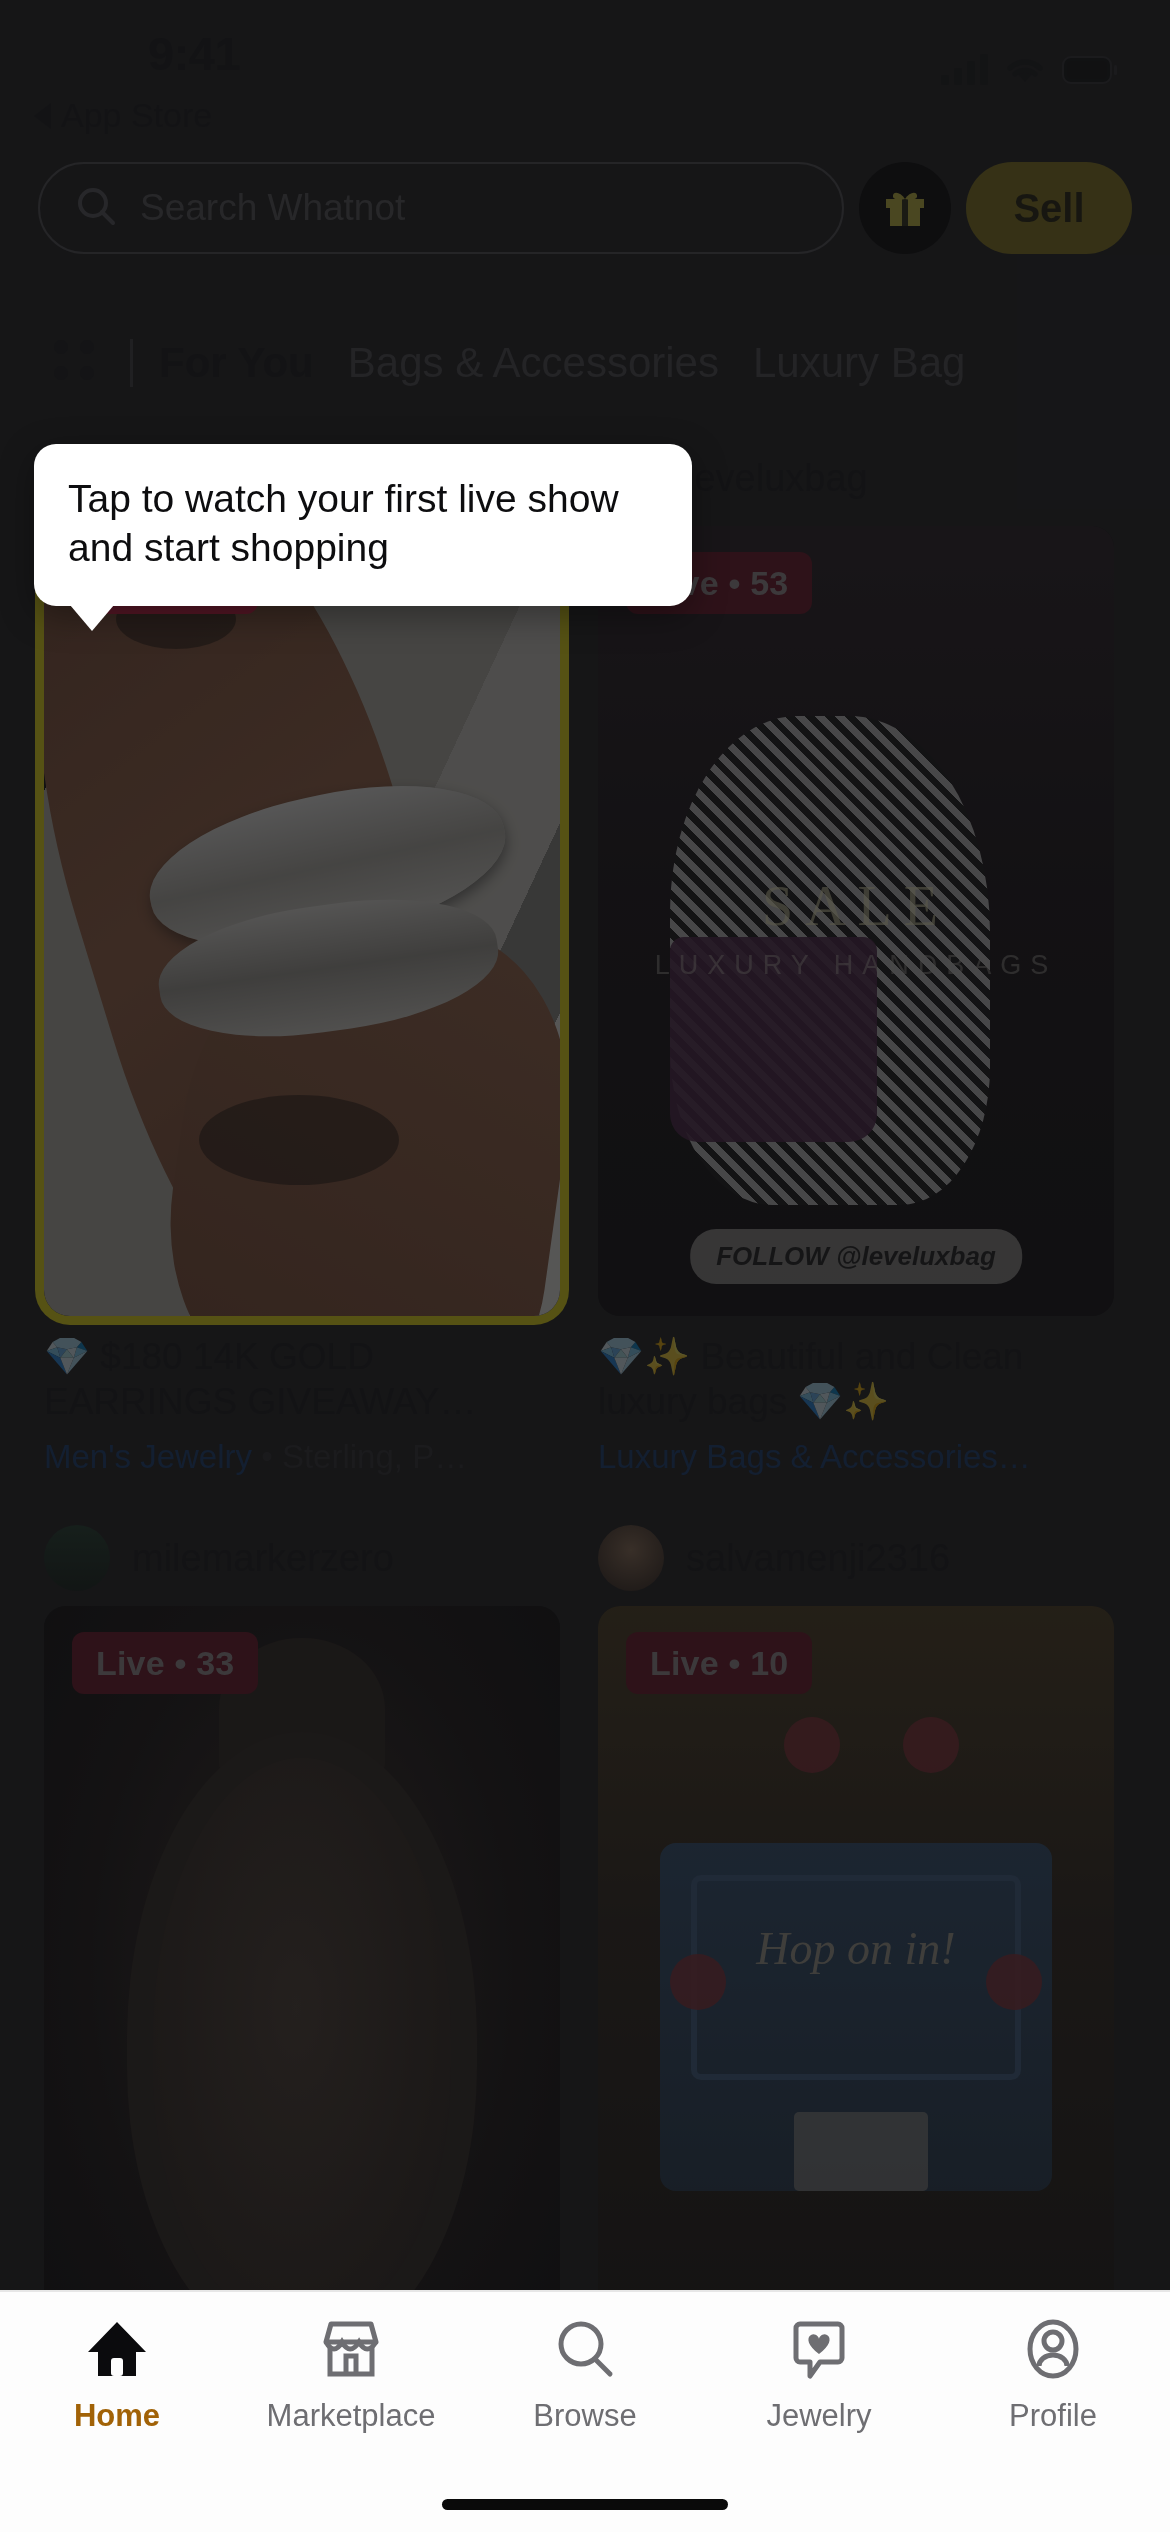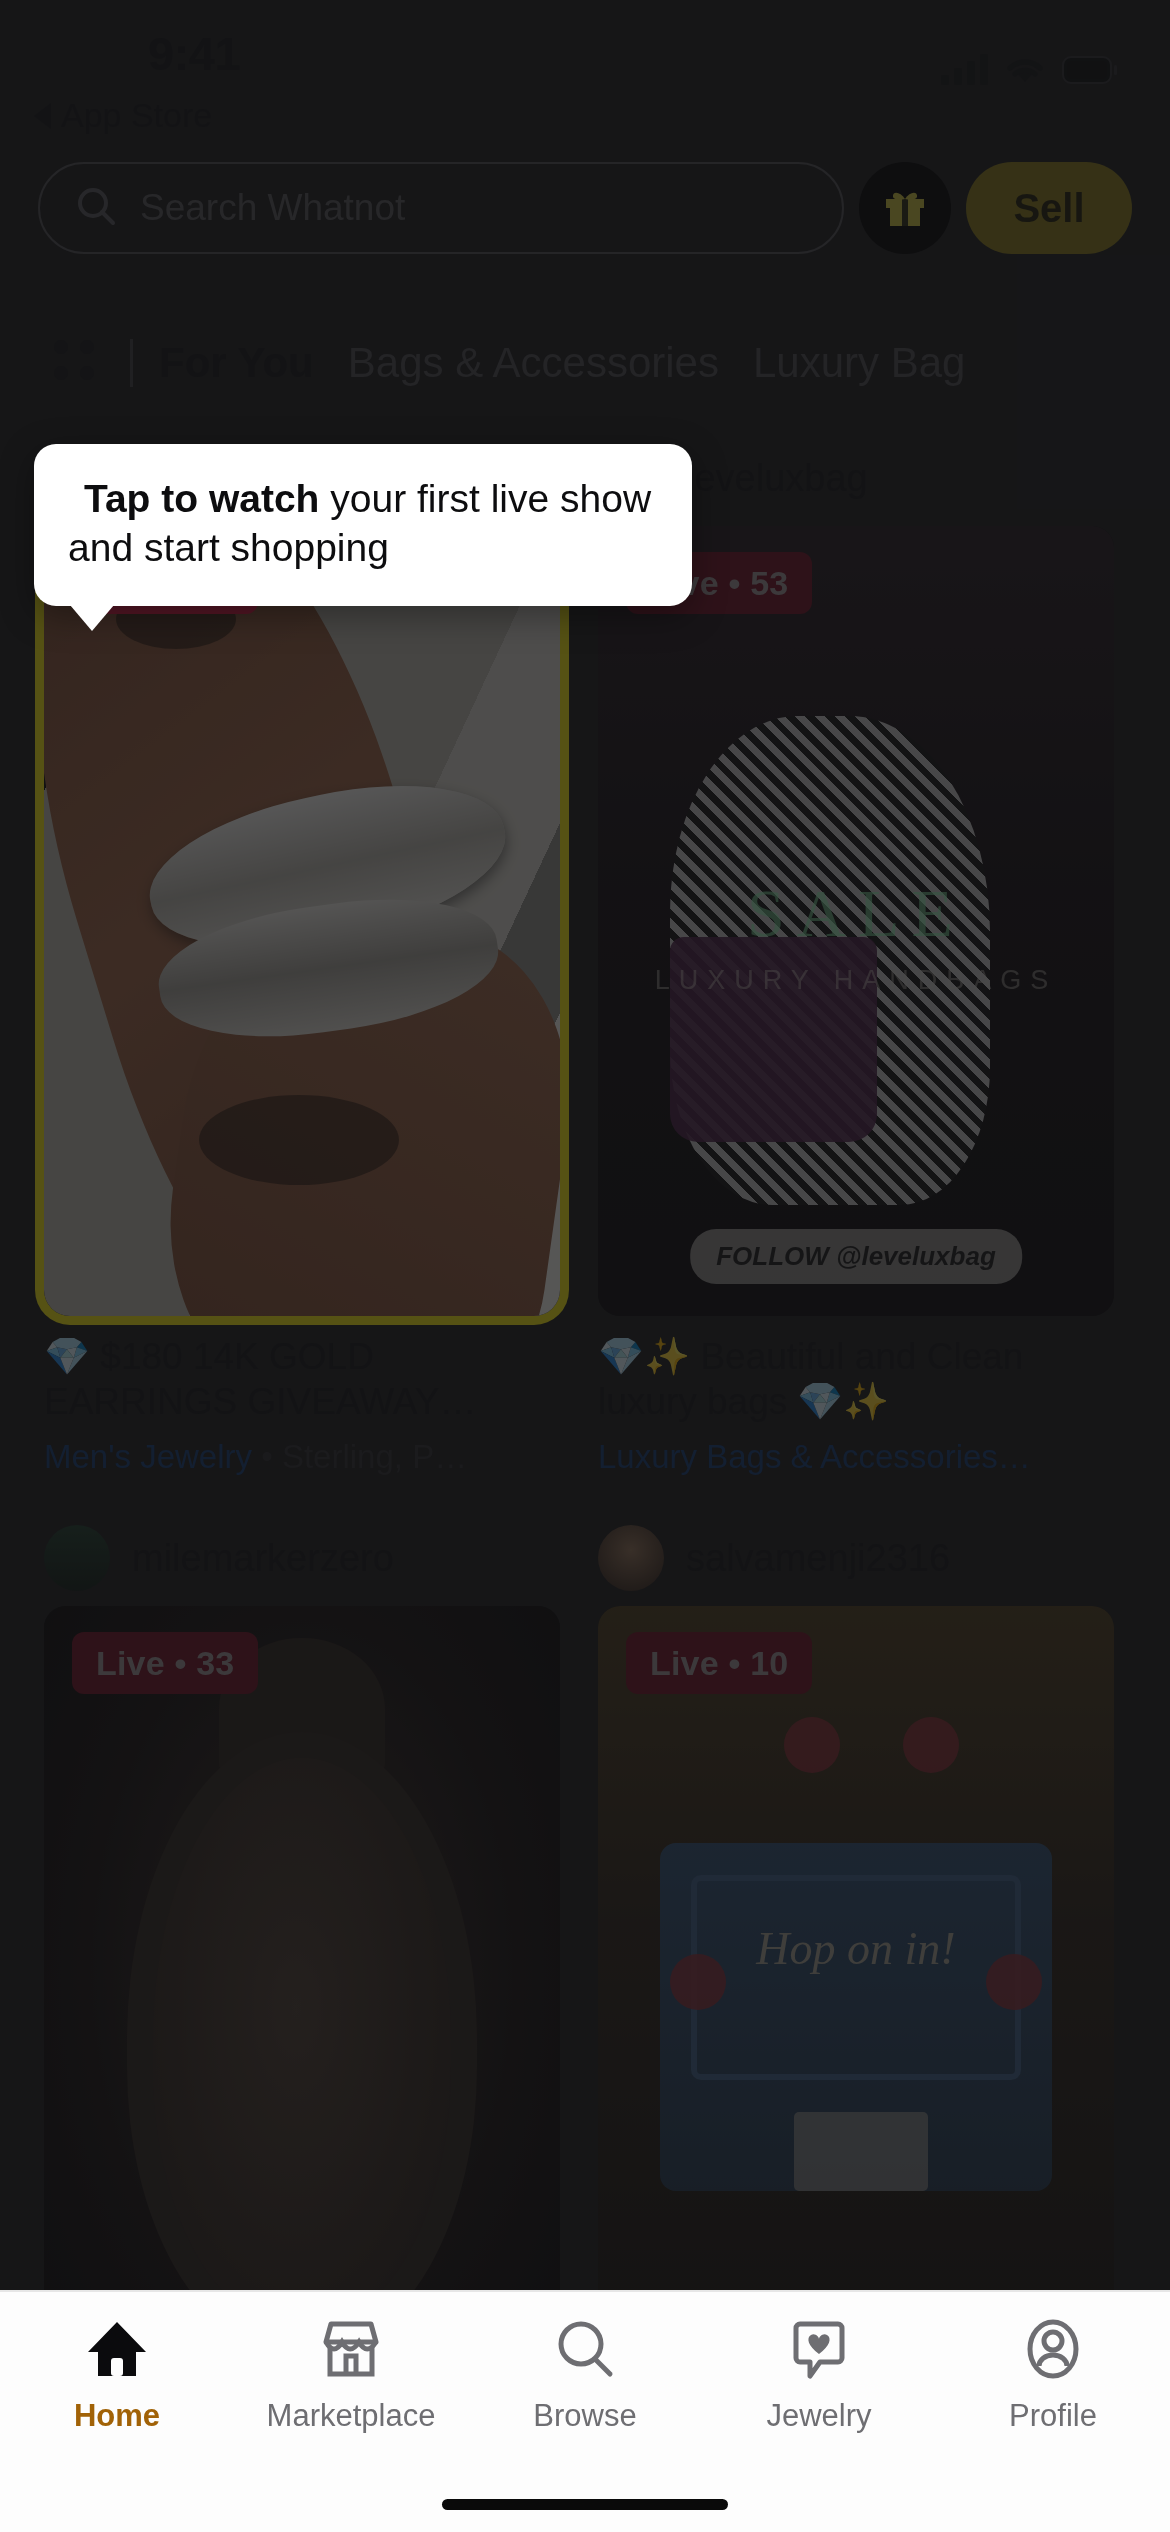--- a/index.html
+++ b/index.html
@@ -193,21 +193,21 @@
   .art-sale .bag {
     position:absolute; left:14%; top:52%; width:40%; height:26%;
     background:#4a1f46; border-radius:14px 14px 28px 28px; opacity:.9;
   }
   .sale-wrap {
     position:absolute; left:0; right:0; top:44%;
     text-align:center; z-index:3;
   }
   .sale-word {
     font-family:"Liberation Serif", serif;
-    font-size:68px; letter-spacing:12px; color:#86efac; opacity:.62;
+    font-size:56px; letter-spacing:12px; color:#fef9c3; opacity:.62;
   }
   .sale-sub {
     font-size:27px; letter-spacing:9px; color:#c9c5bd;
     opacity:.5; margin-top:12px;
   }
   .follow-pill {
     position:absolute; left:50%; transform:translateX(-50%);
     bottom:32px; z-index:3;
     background:rgba(214,212,206,.62); color:#1a1a1a;
     font-style:italic; font-weight:700; font-size:26px;
@@ -253,21 +253,21 @@
   .tooltip {
     position:absolute; left:34px; top:444px; width:658px;
     background:#fff; border-radius:22px;
     padding:30px 34px 34px 34px;
     z-index:120;
     box-shadow:0 10px 34px rgba(0,0,0,.35);
   }
   .tooltip p {
     font-size:39px; line-height:1.26; color:#0d0d0f;
   }
-  .tooltip b { font-weight:700;margin-left:16px; }
+  .tooltip b { font-weight:400; }
   .tooltip .tail {
     position:absolute; left:36px; bottom:-25px;
     width:0; height:0;
     border-left:22px solid transparent;
     border-right:22px solid transparent;
     border-top:26px solid #fff;
   }
 
   
   .tabbar {

